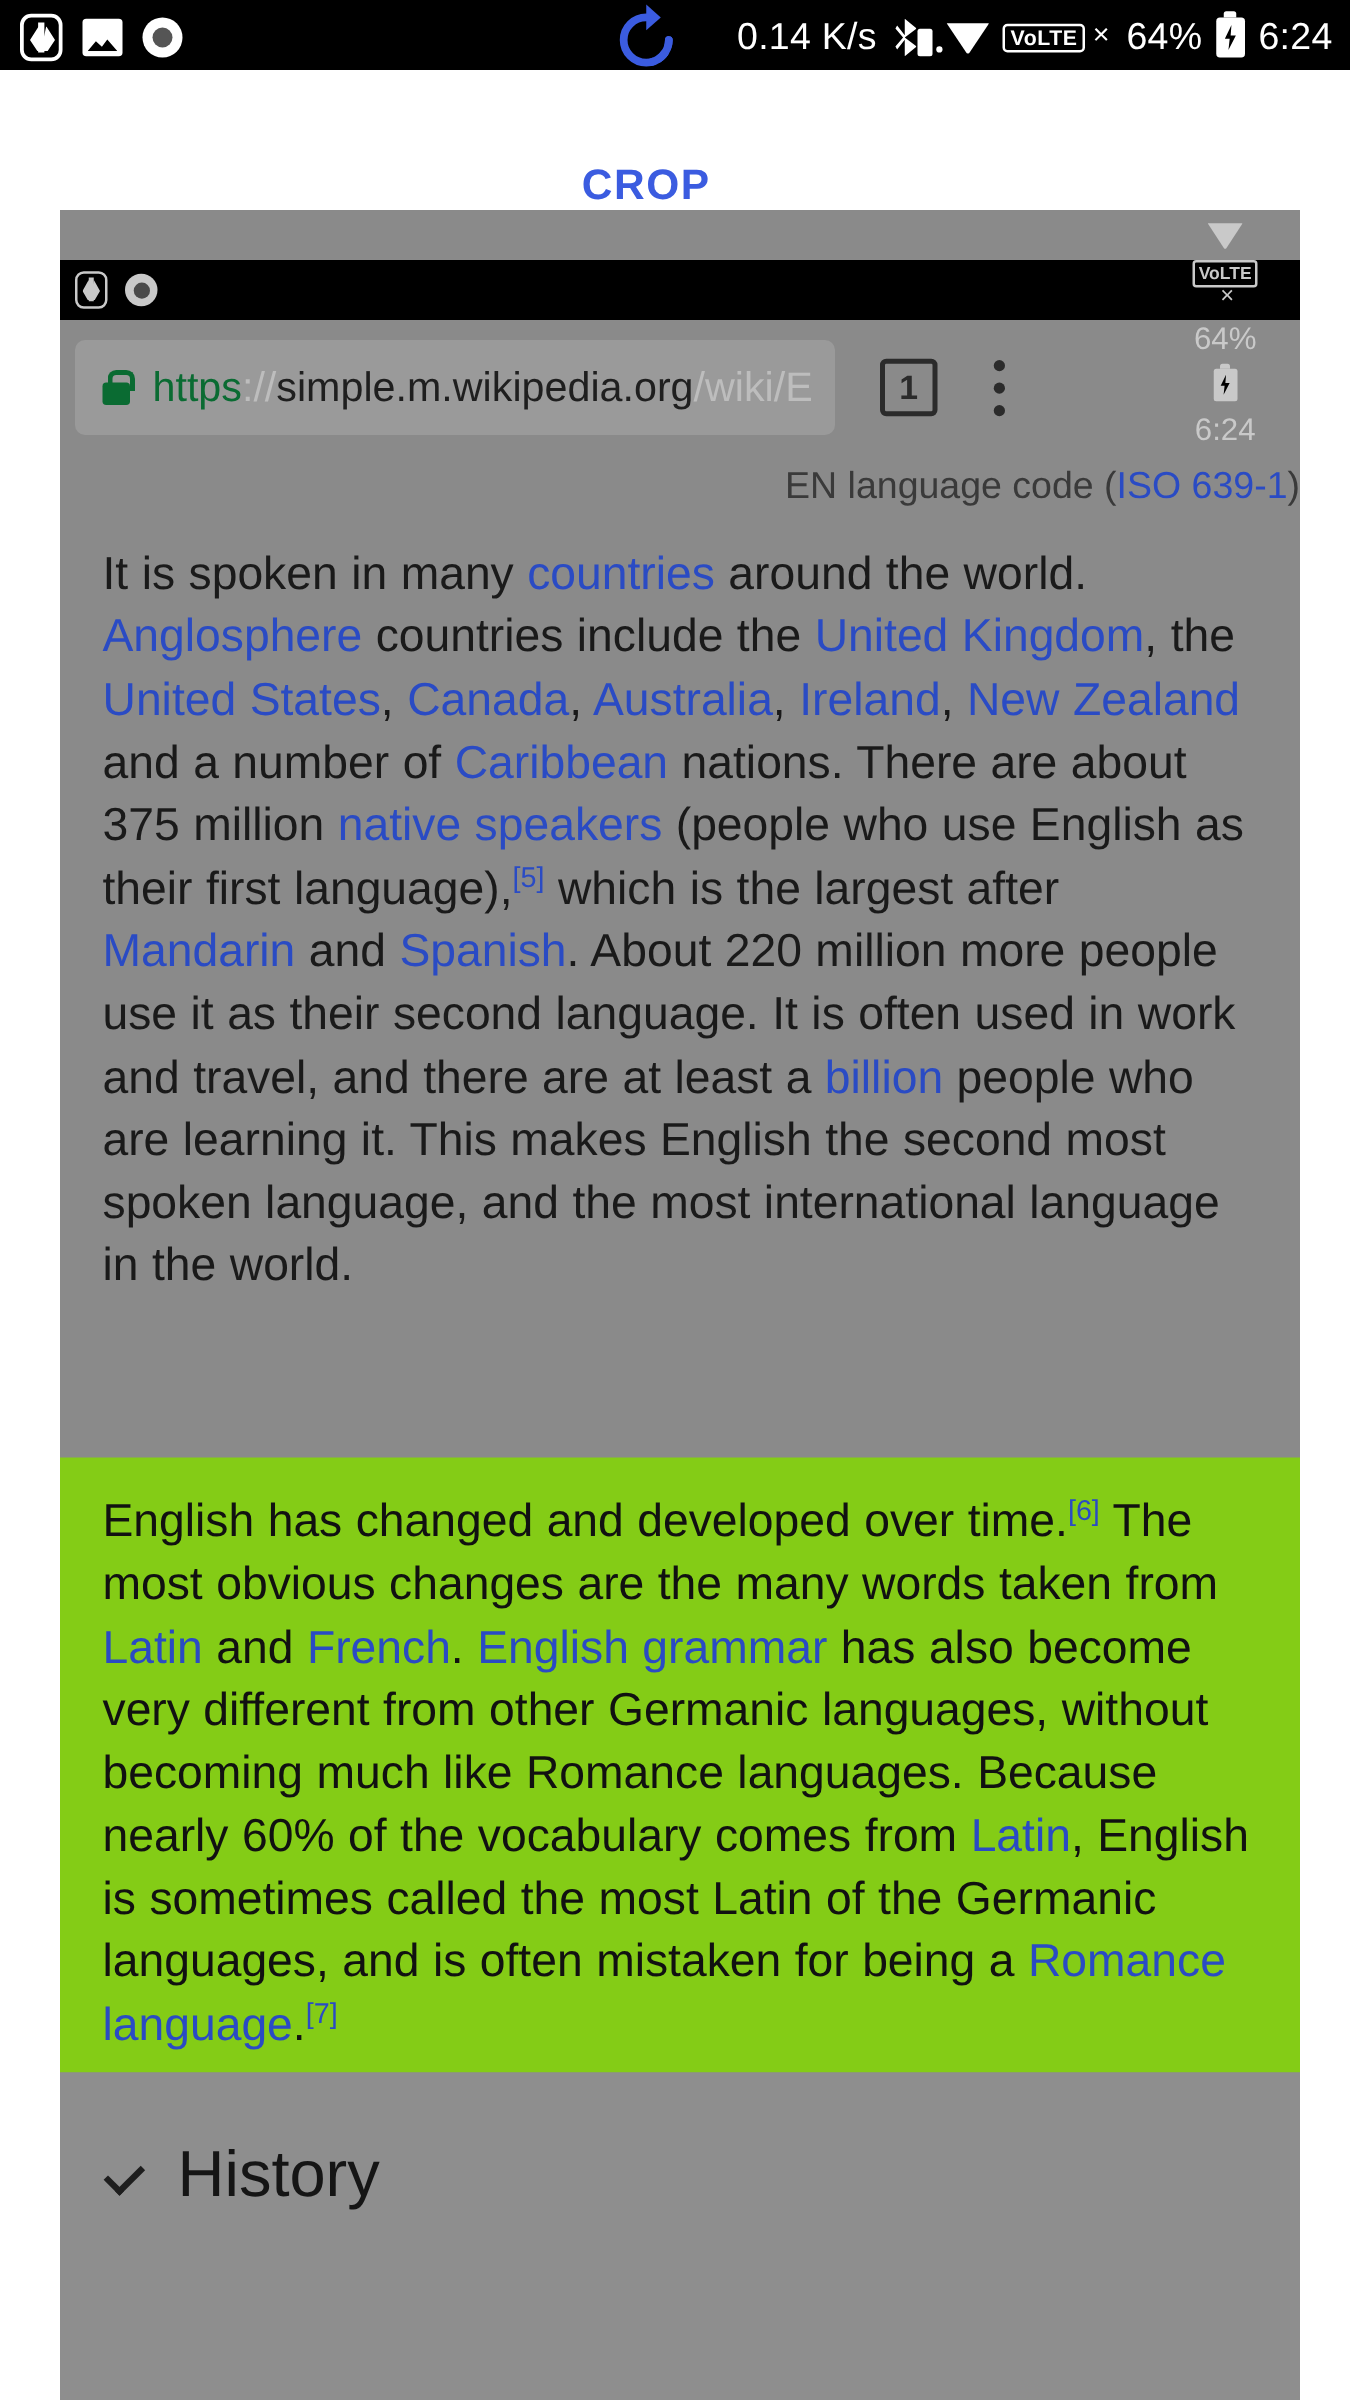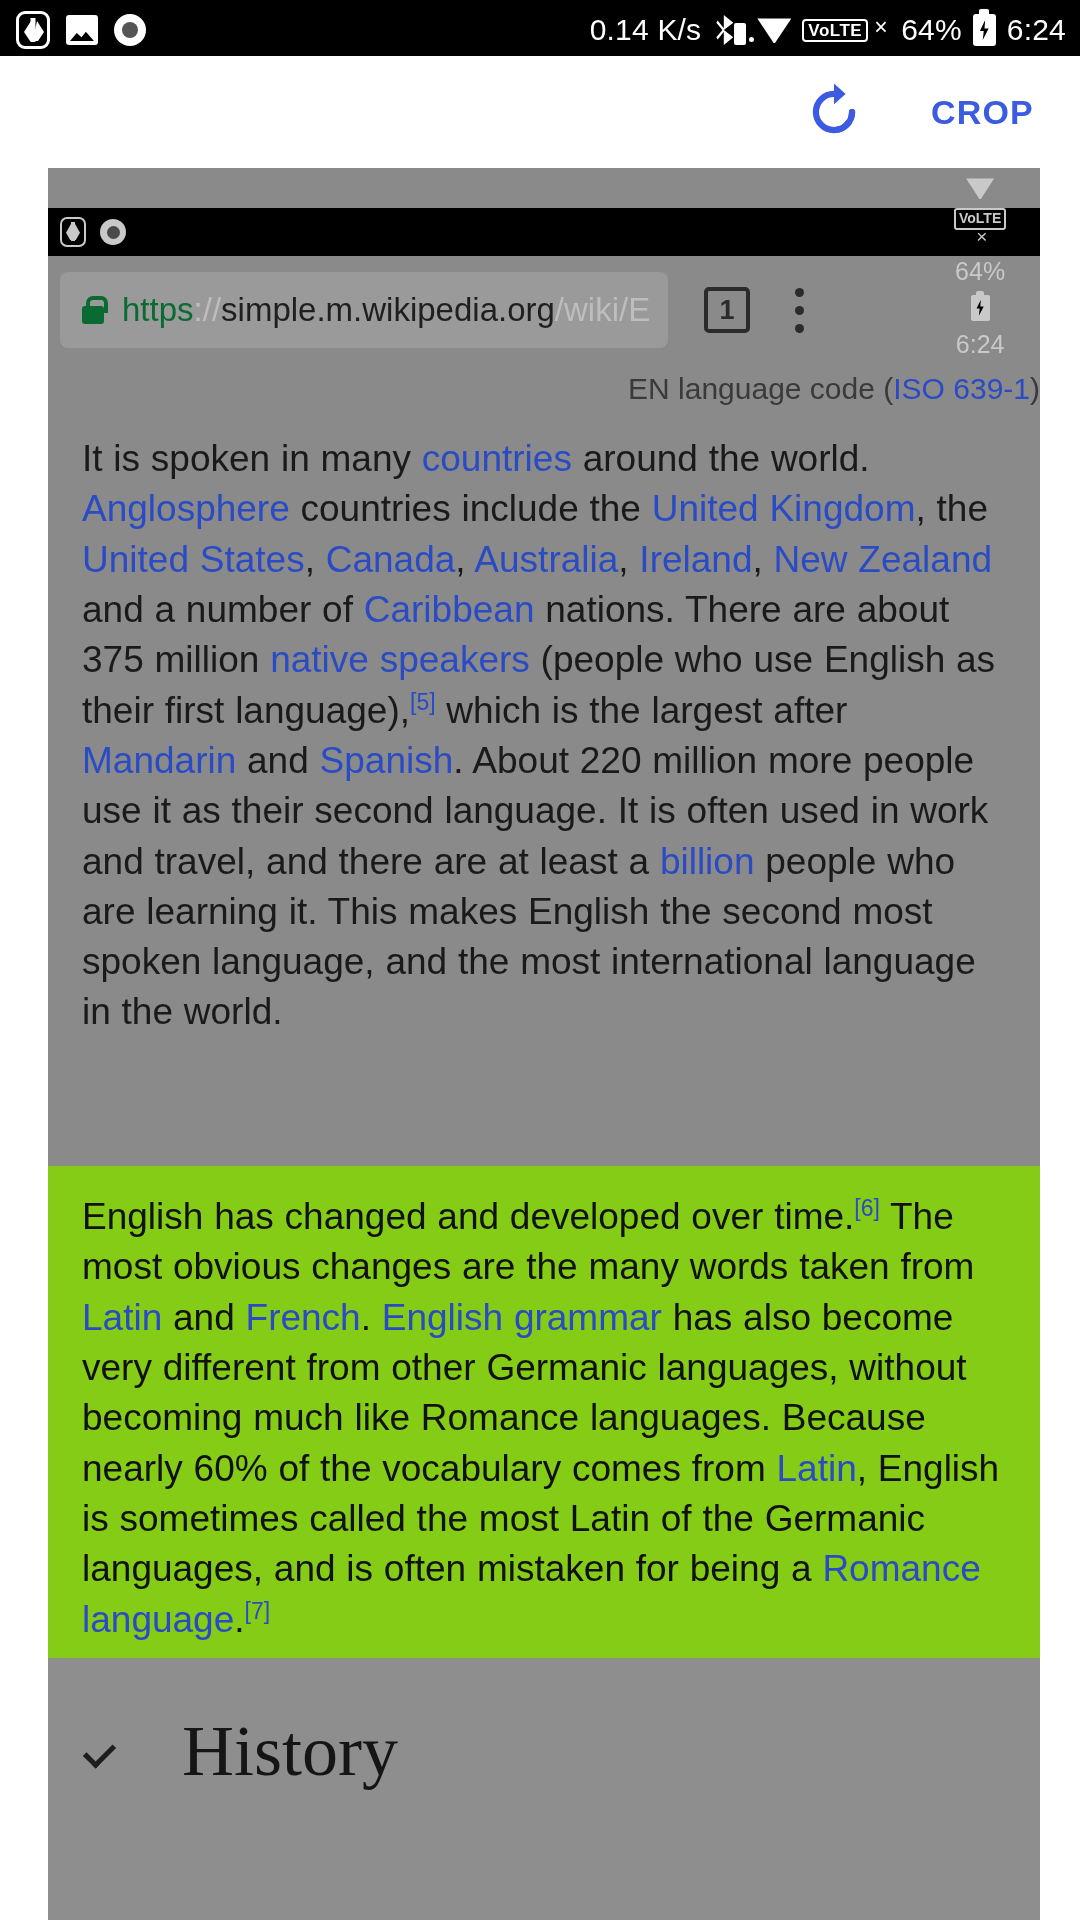--- a/index.html
+++ b/index.html
@@ -66,21 +66,21 @@
   .ic-bat::before { content:""; position:absolute; left:50%; top:-5px;
       transform:translateX(-50%); width:10px; height:5px; background:#fff; border-radius:2px 2px 0 0; }
   .ic-bat::after { content:""; position:absolute; left:6px; top:6px;
       width:11px; height:20px; background:#000;
       clip-path:polygon(58% 0%,10% 55%,45% 55%,36% 100%,90% 42%,52% 42%); }
 
   
   .cropbar {
     position:absolute; left:0; top:56px; width:1080px; height:112px;
     background:#fff; display:flex; align-items:center; justify-content:flex-end;
-    gap:66px; padding-right:46px;
+    gap:66px; padding-right:46px;flex-direction:column;
   }
   .rotate-btn { width:62px; height:62px; position:relative; }
   .crop-label { font-size:34px; font-weight:bold; letter-spacing:1.2px; }
 
   
   .shot {
     position:absolute; left:48px; top:168px; width:992px; height:1752px;
     background:#8a8a8a; overflow:hidden;
   }
   
@@ -169,21 +169,21 @@
   
   .history {
     position:absolute; left:0; top:1490px; width:992px; height:262px;
     background:#8e8e8e;
   }
   .history-row { display:flex; align-items:center; gap:28px; padding:52px 0 0 36px; }
   .chev { width:30px; height:18px; position:relative; flex:none; }
   .chev::after { content:""; position:absolute; left:1px; top:0; width:24px; height:13px;
       border-left:5px solid #1e1e1e; border-bottom:5px solid #1e1e1e;
       transform:rotate(-45deg); transform-origin:center; }
-  .history-label { font-size:72px; color:#151515; font-family:Liberation Serif, serif;margin-left:40px; }
+  .history-label { font-size:52px; color:#151515; font-family:Liberation Sans, sans-serif; }
 </style>
 </head>
 <body>
 
 <div class="sysbar">
   <div class="sysbar-left">
     <span class="ic ic-leaf"></span>
     <span class="ic ic-pic"></span>
     <span class="ic ic-rec"></span>
   </div>

